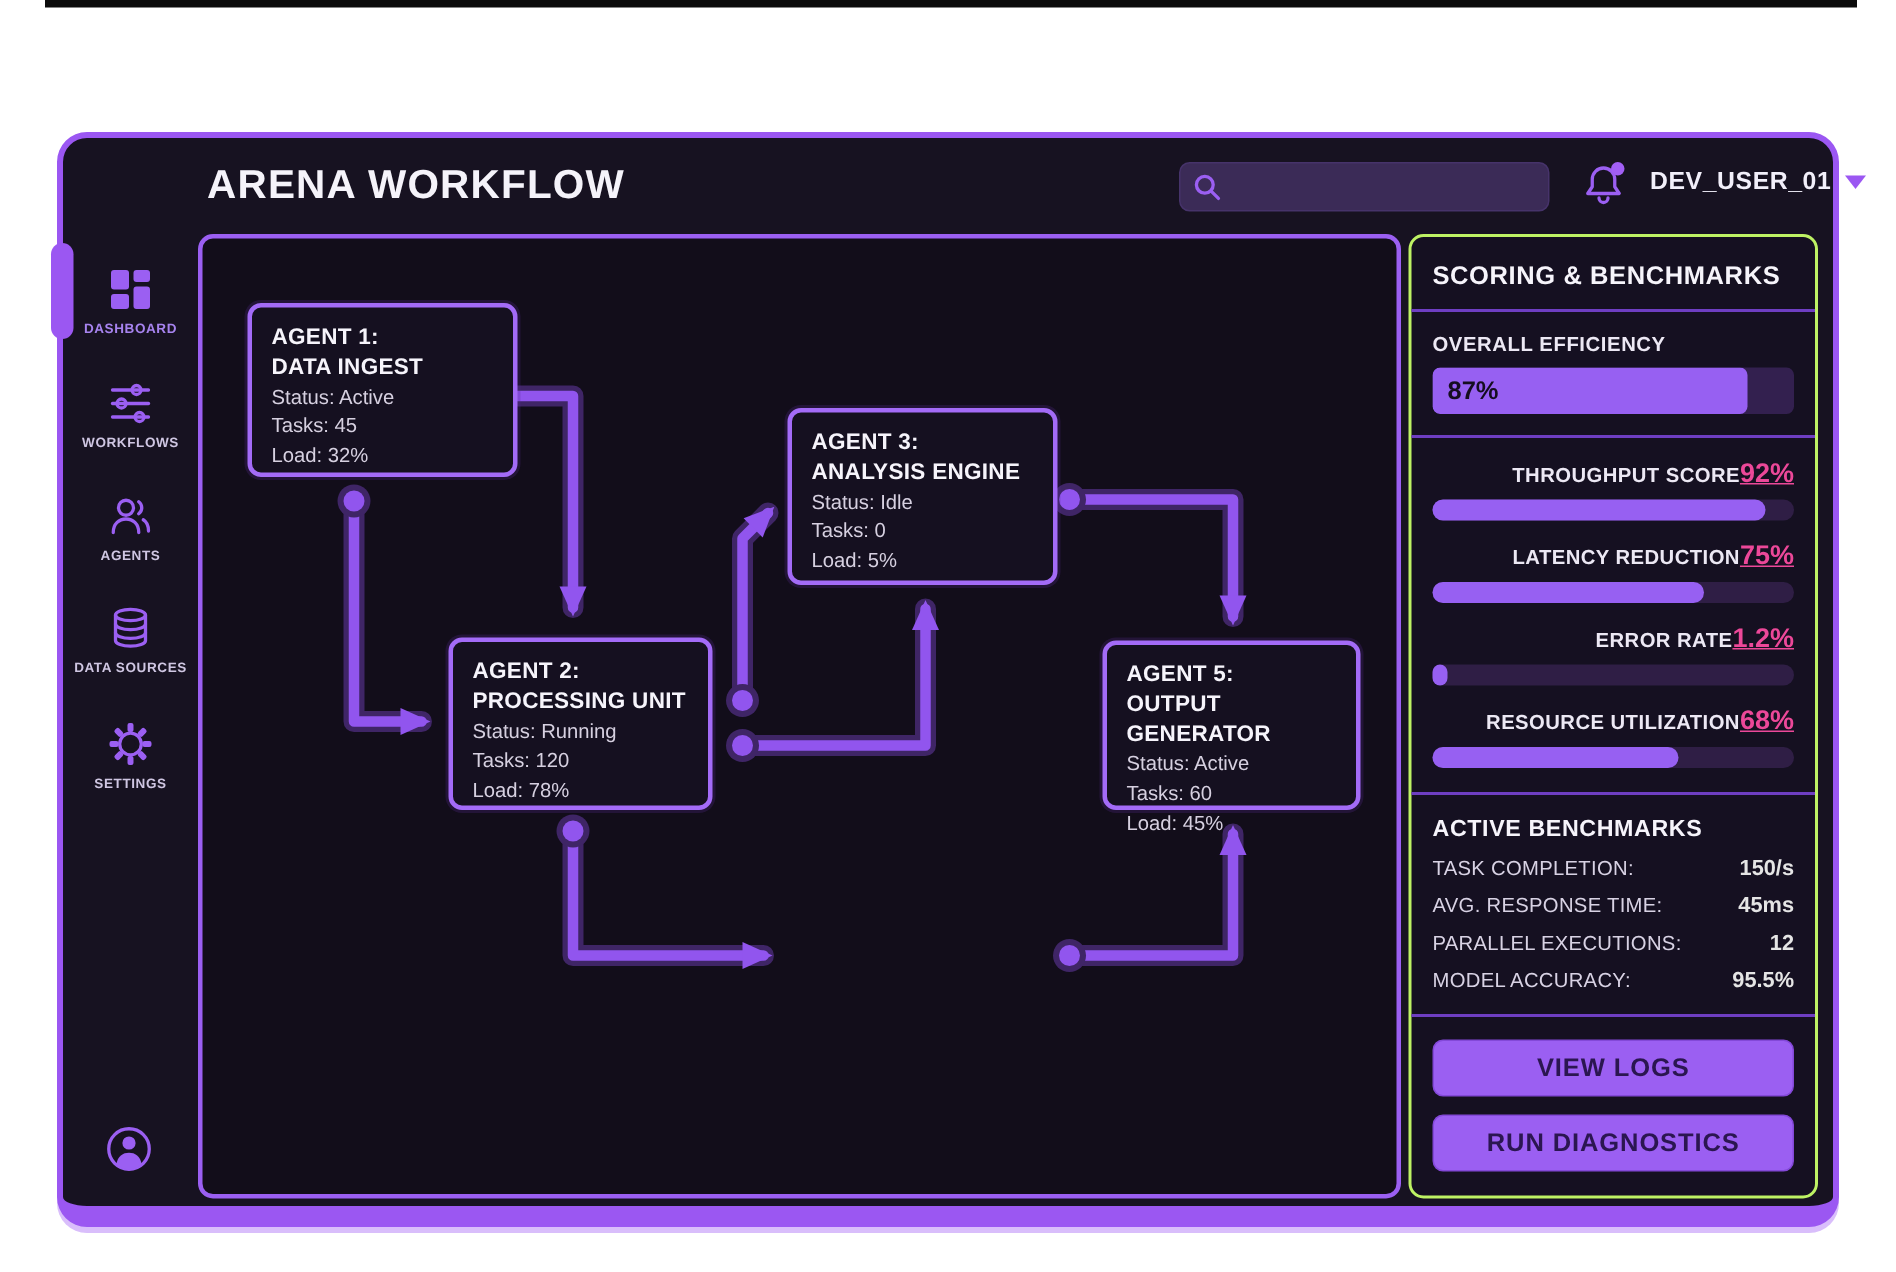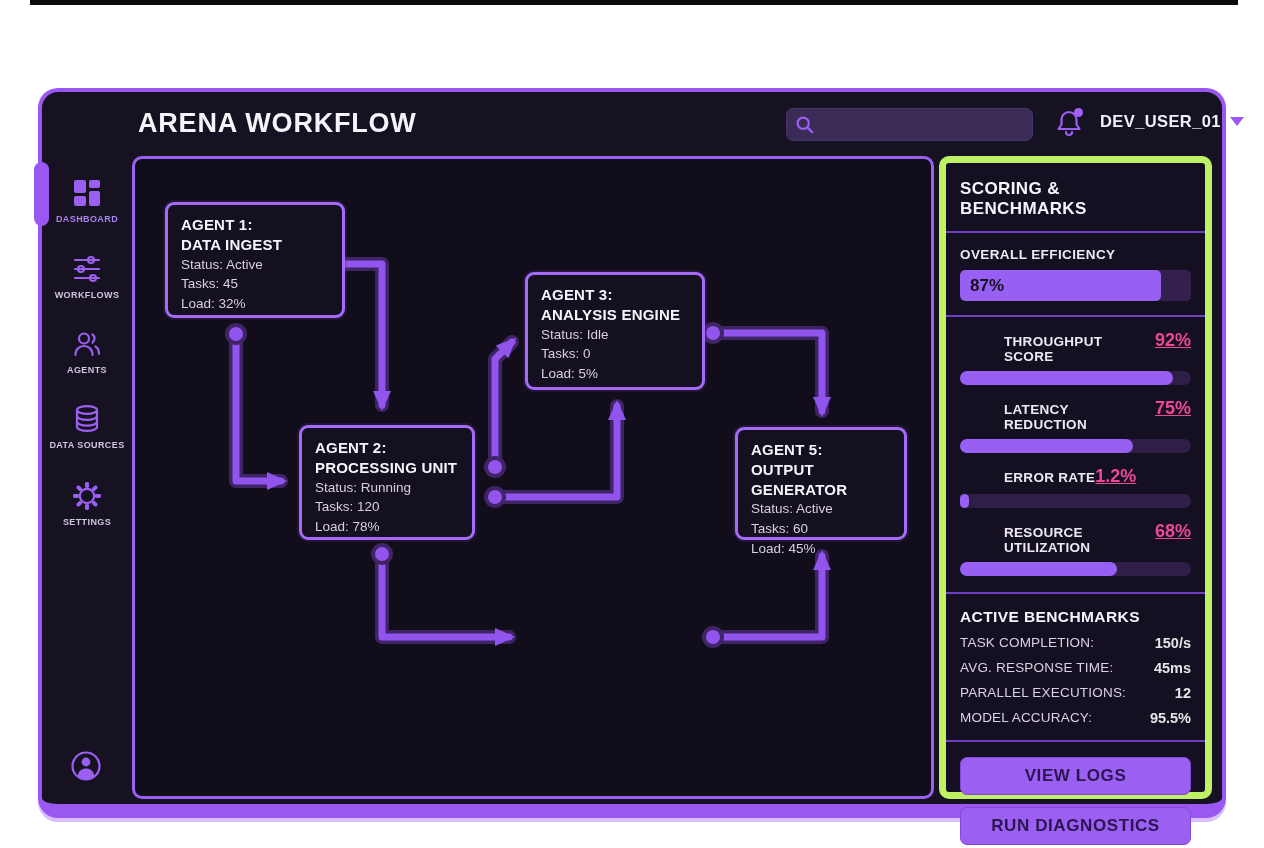--- a/index.html
+++ b/index.html
@@ -39,30 +39,30 @@
   .node { position:absolute; background:#151020; border:3px solid #a36bf7; border-radius:9px;
     padding:10px 13px; z-index:3; cursor:pointer; box-shadow:0 0 0 2px rgba(86,44,148,.25); }
   .node-title { color:#f6f4fb; font-size:15px; font-weight:bold; line-height:1.32;
     white-space:pre-line; letter-spacing:.2px; }
   .node-line { color:#d6d0e0; font-size:13.5px; line-height:1.45; }
   .node-line:first-of-type { margin-top:5px; }
   .edges { position:absolute; left:0; top:0; z-index:2; pointer-events:none; }
 
   
   .panel { position:absolute; left:897px; top:64px; width:273px; height:643px;
-    background:#151021; border:7px solid #bef264; border-radius:10px; padding:0 14px; }
+    background:#151021; border:2px solid #bef264; border-radius:10px; padding:0 14px; }
   .panel-title { color:#f6f4fb; font-size:17px; font-weight:bold; letter-spacing:.4px; margin-top:16px; }
   .divider { height:0; border-top:2px solid #6e3ec2; margin:0 -14px; }
   .d1 { margin-top:12px; } .d2 { margin-top:14px; } .d3 { margin-top:16px; } .d4 { margin-top:14px; }
   .sec-label { color:#ece8f4; font-size:13.5px; letter-spacing:.4px; margin-top:14px; font-weight:bold; }
   .big-bar { margin-top:8px; height:31px; background:#33204f; border-radius:5px; overflow:hidden; }
   .big-fill { height:100%; background:#9760f2; border-radius:5px; display:flex; align-items:center; }
   .big-fill span { color:#150d20; font-weight:bold; font-size:17px; padding-left:10px; }
   .metric { margin-top:13px; }
-  .metric-row { display:flex; justify-content:flex-start; align-items:baseline;margin-left:44px; }
+  .metric-row { display:flex; justify-content:flex-end; align-items:baseline; }
   .metric-label { color:#ece8f4; font-size:13.5px; letter-spacing:.3px; font-weight:bold; }
   .metric-value { color:#ec4899; font-size:18px; font-weight:bold;text-decoration:underline; }
   .thin-bar { margin-top:7px; height:14px; background:#2f1e45; border-radius:7px; }
   .thin-fill { height:100%; background:#9760f2; border-radius:7px; }
   .bench-title { color:#f6f4fb; font-size:15.5px; font-weight:bold; letter-spacing:.4px; margin-top:14px; }
   .bench-row { display:flex; justify-content:space-between; margin-top:9px; }
   .bench-label { color:#d8d2e4; font-size:13.5px; letter-spacing:.2px; }
   .bench-value { color:#e5e5e5; font-size:14.5px; font-weight:bold; }
   .action-btn { display:block; width:100%; height:38px; margin-top:12px; background:#9b5ff2;
     border:1px solid #8348d8; border-radius:7px; color:#2b1651; font-weight:bold; font-size:17px;

